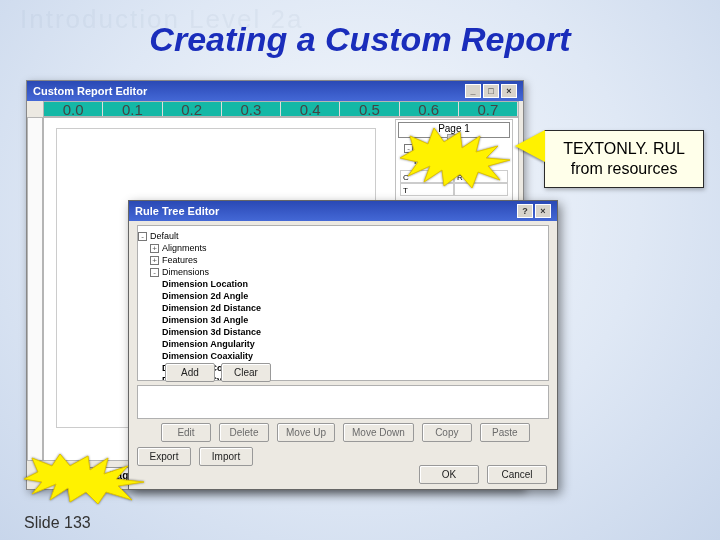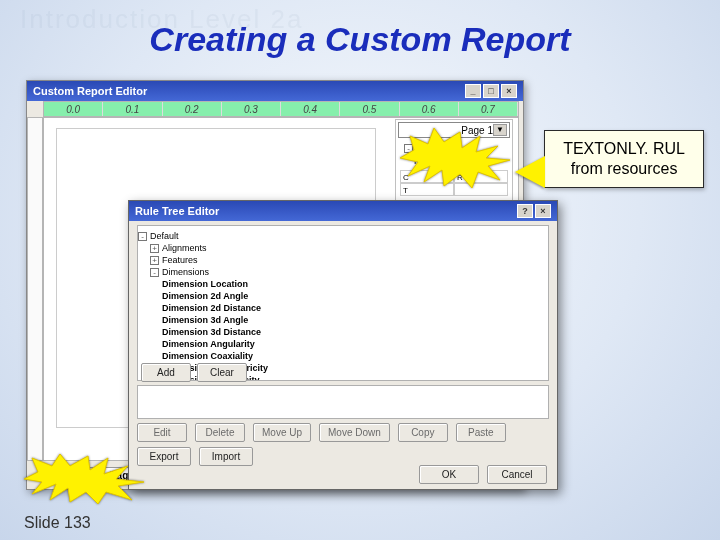--- a/index.html
+++ b/index.html
@@ -66,26 +66,25 @@
     background: #d8d4cc;
     border: 1px solid #fff;
     font-size: 9px;
     line-height: 12px;
     text-align: center;
     color: #333;
   }
   .ruler-h {
     position: absolute;
     top: 20px; left: 16px; right: 4px; height: 16px;
-    background: #86efac;
+    background: #14b8a6;
     border: 1px solid #b5b5b5;
     display: flex;
-    font-size: 10px;
+    font-size: 15px;
     color: #444;
-    font-style: italic;
   }
   .ruler-h span {
     flex: 1;
     border-right: 1px solid #ddd;
     text-align: center;
     line-height: 15px;
   }
   .ruler-v {
     position: absolute;
     top: 36px; left: 0; width: 16px; bottom: 28px;
@@ -132,23 +131,24 @@
     border: 1px solid #c0c0c0;
     padding: 2px;
   }
   .side-select {
     width: 100%;
     font-size: 10px;
     border: 1px solid #888;
     height: 16px;
     padding: 0 2px;
     display: flex;
-    justify-content: flex-end;
+    justify-content: flex-start;
     align-items: center;
     background: #fff;
+    flex-direction: column;
   }
   .side-select .caret {
     width: 14px; height: 12px; background: #d8d4cc;
     border: 1px solid #999;
     font-size: 8px; text-align: center; line-height: 10px;
   }
   .side-tree {
     font-size: 9px;
     padding: 4px 2px;
     line-height: 13px;
@@ -202,21 +202,21 @@
     top: 184px; left: 8px; right: 8px; height: 34px;
     background: #fff;
     border: 1px solid #b0b0b0;
   }
   .btn-row {
     position: absolute;
     left: 8px; right: 8px;
     display: flex;
     gap: 8px;
   }
-  .btn-row.row1 { top: 222px; }
+  .btn-row.row1 { top: 222px; margin-left: 24px; }
   .btn-row.row2 { top: 246px; }
   .btn-row.row3 { top: 264px; justify-content: flex-end; padding-right: 2px; }
   .dlg-btn {
     font-size: 10px;
     height: 19px;
     min-width: 54px;
     padding: 0 8px;
     background: #ece9e2;
     border: 1px solid #999;
     border-radius: 2px;
@@ -235,21 +235,21 @@
     filter: drop-shadow(0 0 1px rgba(0,0,0,0.5));
   }
   .starburst svg { display: block; }
 
   
   .callout {
     position: absolute;
     top: 130px;
     right: 16px;
     display: flex;
-    align-items: flex-end;
+    align-items: flex-start;
   }
   .callout-box {
     background: #ffffea;
     border: 1px solid #2a2a2a;
     padding: 8px 18px;
     font-size: 16px;
     text-align: center;
     line-height: 1.25;
     box-shadow: 1px 2px 4px rgba(0,0,0,0.25);
   }

